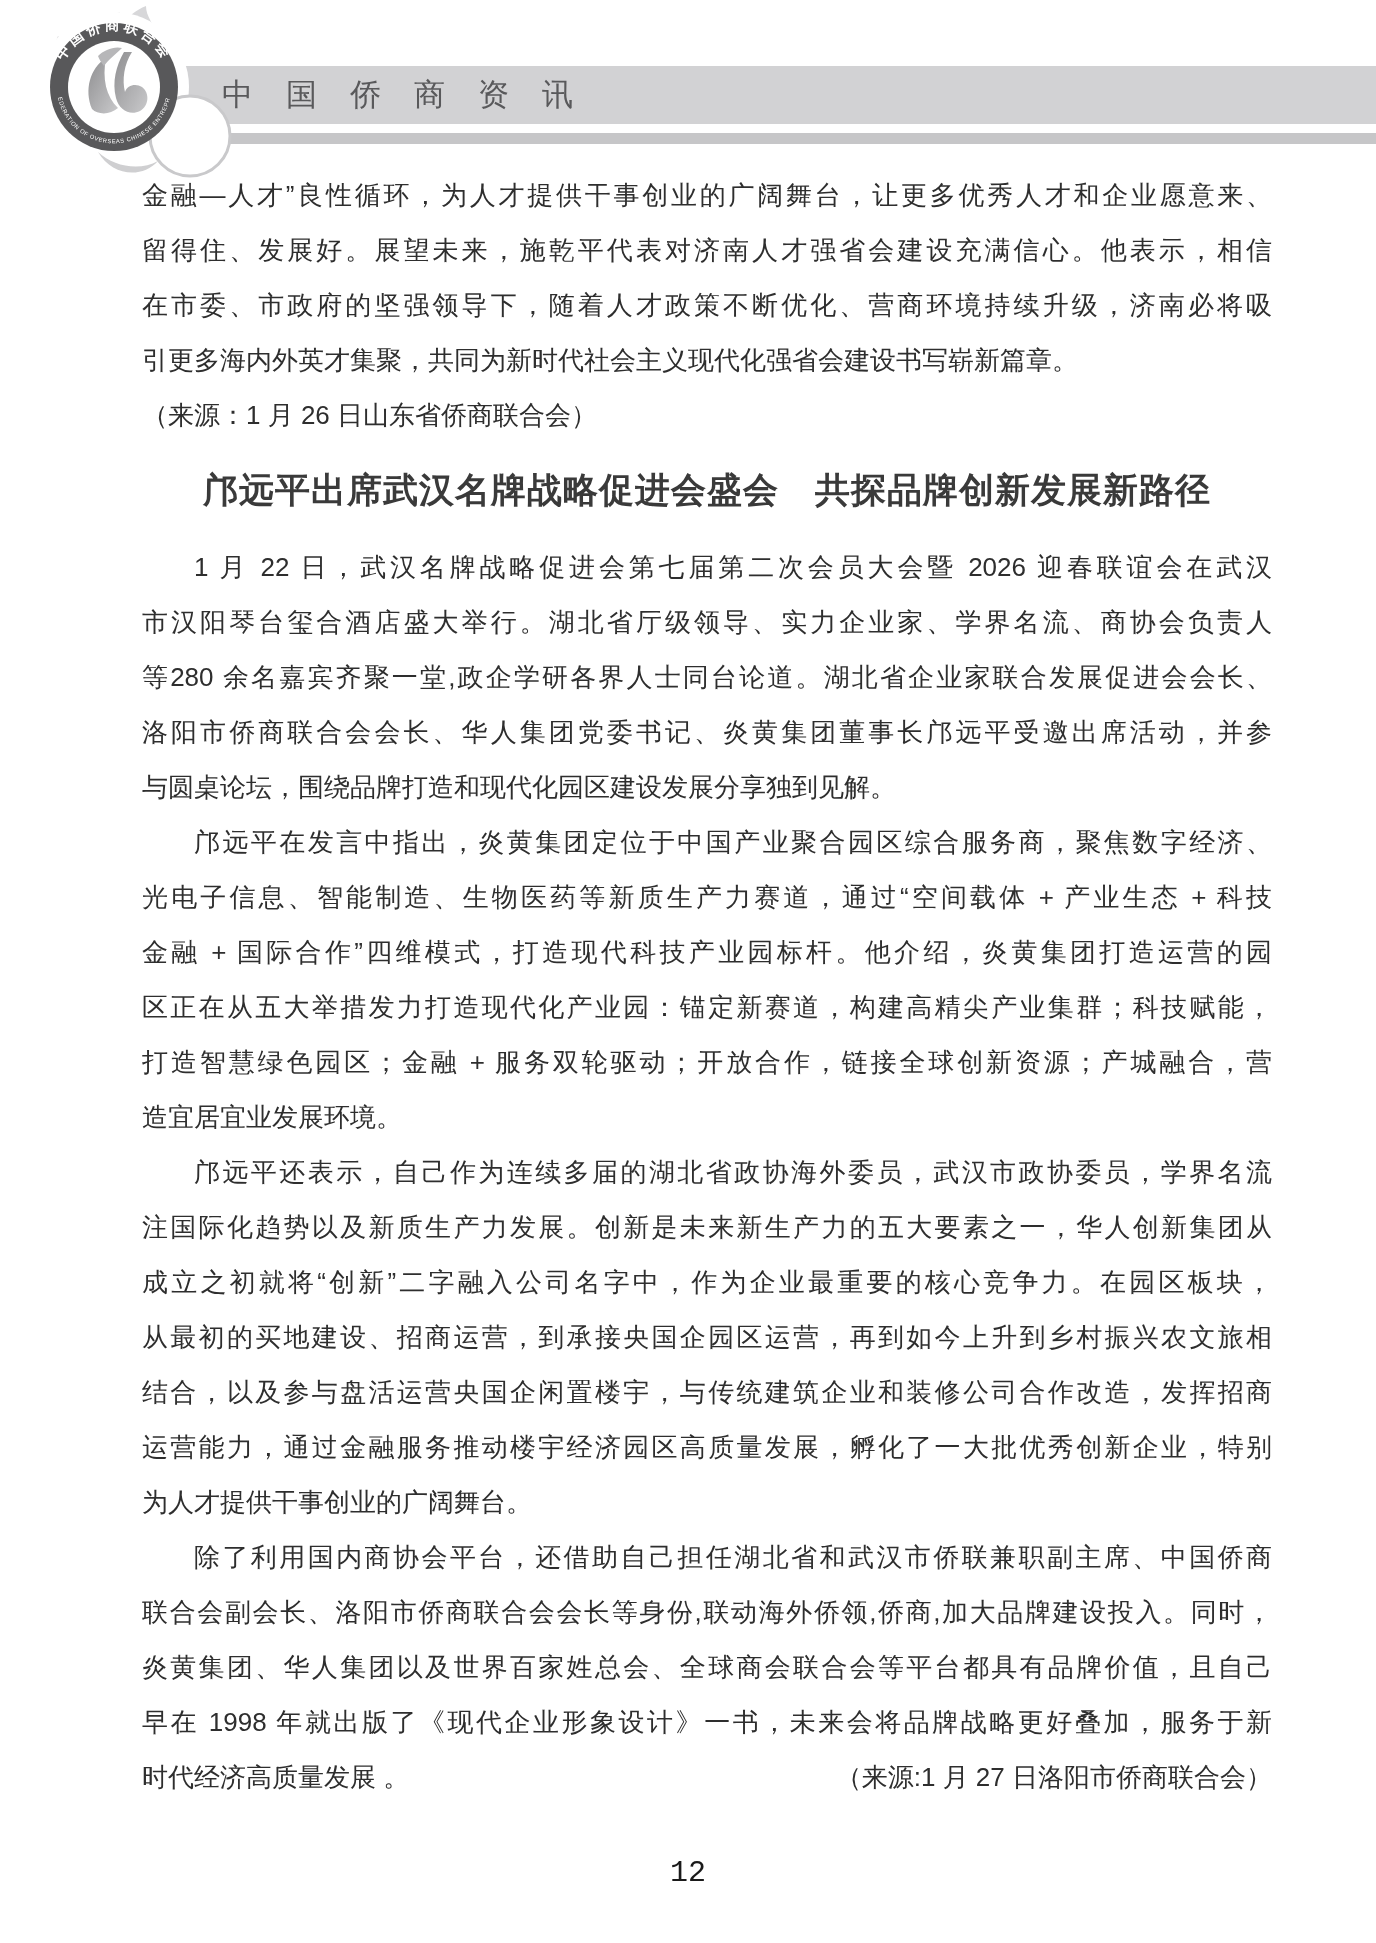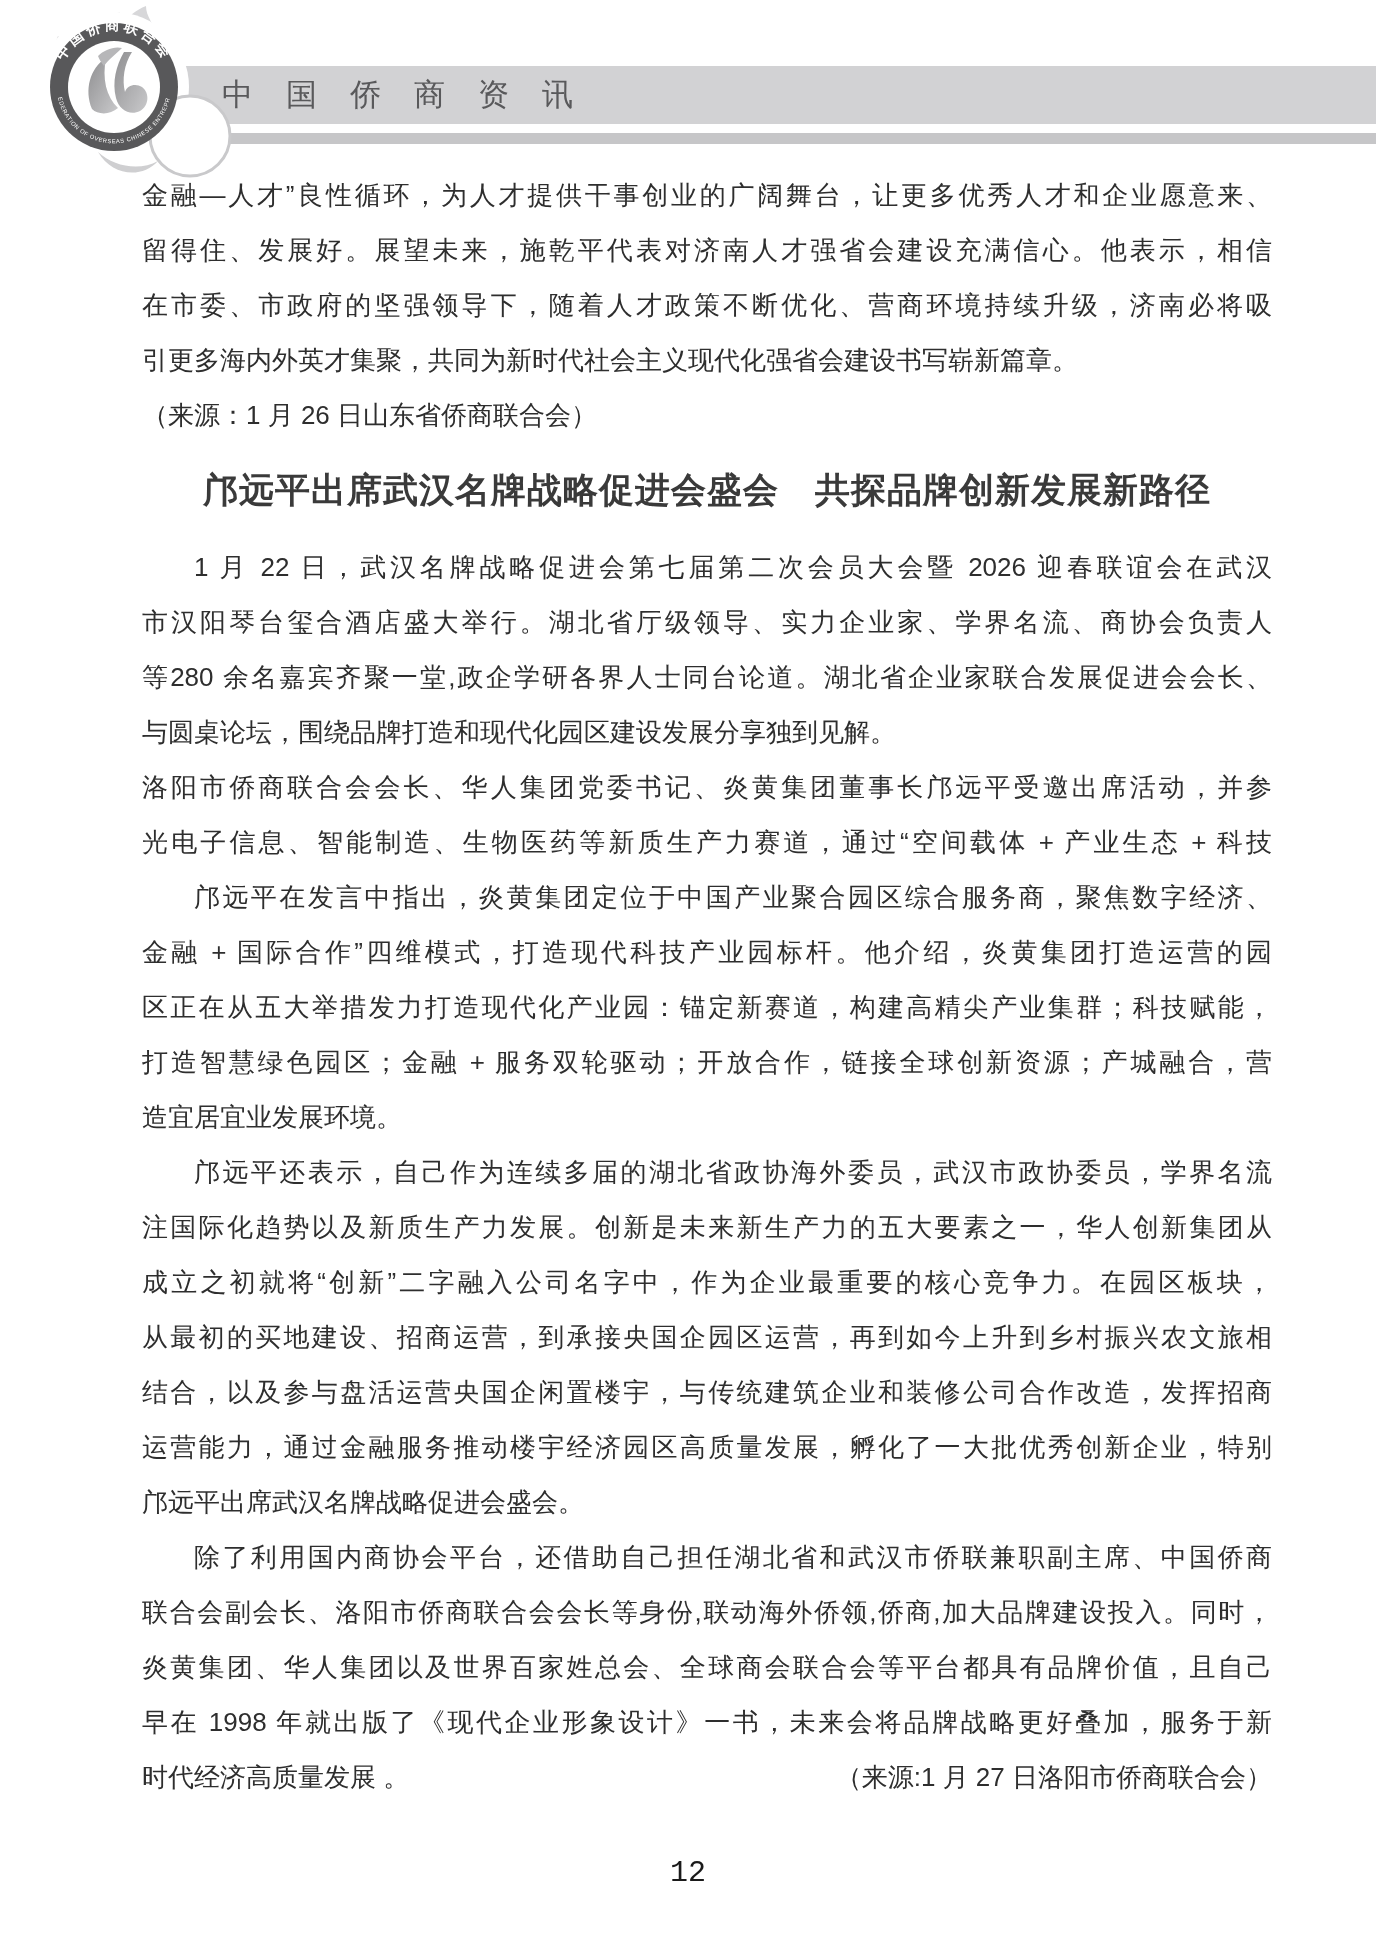--- a/index.html
+++ b/index.html
@@ -109,39 +109,39 @@
         <div class="line just">在市委、市政府的坚强领导下，随着人才政策不断优化、营商环境持续升级，济南必将吸</div>
         <div class="line">引更多海内外英才集聚，共同为新时代社会主义现代化强省会建设书写崭新篇章。</div>
       </div>
     <div class="source-line">（来源：1 月 26 日山东省侨商联合会）</div>
     <h1 class="headline">邝远平出席武汉名牌战略促进会盛会　共探品牌创新发展新路径</h1>
     <div id="article-paras">
         <div class="para">
           <div class="line indent just">1 月 22 日，武汉名牌战略促进会第七届第二次会员大会暨 2026 迎春联谊会在武汉</div>
           <div class="line just">市汉阳琴台玺合酒店盛大举行。湖北省厅级领导、实力企业家、学界名流、商协会负责人</div>
           <div class="line just">等280 余名嘉宾齐聚一堂,政企学研各界人士同台论道。湖北省企业家联合发展促进会会长、</div>
+          <div class="line just">洛阳市侨商联合会会长、华人集团党委书记、炎黄集团董事长邝远平受邀出席活动，并参</div>
           <div class="line">与圆桌论坛，围绕品牌打造和现代化园区建设发展分享独到见解。</div>
-          <div class="line just">洛阳市侨商联合会会长、华人集团党委书记、炎黄集团董事长邝远平受邀出席活动，并参</div>
         </div>
         <div class="para">
+          <div class="line indent just">邝远平在发言中指出，炎黄集团定位于中国产业聚合园区综合服务商，聚焦数字经济、</div>
           <div class="line just">光电子信息、智能制造、生物医药等新质生产力赛道，通过“空间载体 + 产业生态 + 科技</div>
-          <div class="line indent just">邝远平在发言中指出，炎黄集团定位于中国产业聚合园区综合服务商，聚焦数字经济、</div>
           <div class="line just">金融 + 国际合作”四维模式，打造现代科技产业园标杆。他介绍，炎黄集团打造运营的园</div>
           <div class="line just">区正在从五大举措发力打造现代化产业园：锚定新赛道，构建高精尖产业集群；科技赋能，</div>
           <div class="line just">打造智慧绿色园区；金融 + 服务双轮驱动；开放合作，链接全球创新资源；产城融合，营</div>
           <div class="line">造宜居宜业发展环境。</div>
         </div>
         <div class="para">
           <div class="line indent just">邝远平还表示，自己作为连续多届的湖北省政协海外委员，武汉市政协委员，学界名流</div>
           <div class="line just">注国际化趋势以及新质生产力发展。创新是未来新生产力的五大要素之一，华人创新集团从</div>
           <div class="line just">成立之初就将“创新”二字融入公司名字中，作为企业最重要的核心竞争力。在园区板块，</div>
           <div class="line just">从最初的买地建设、招商运营，到承接央国企园区运营，再到如今上升到乡村振兴农文旅相</div>
           <div class="line just">结合，以及参与盘活运营央国企闲置楼宇，与传统建筑企业和装修公司合作改造，发挥招商</div>
           <div class="line just">运营能力，通过金融服务推动楼宇经济园区高质量发展，孵化了一大批优秀创新企业，特别</div>
-          <div class="line">邝远平出席武汉名牌战略促进会盛会。</div>
+          <div class="line">为人才提供干事创业的广阔舞台。</div>
         </div>
         <div class="para">
           <div class="line indent just">除了利用国内商协会平台，还借助自己担任湖北省和武汉市侨联兼职副主席、中国侨商</div>
           <div class="line just">联合会副会长、洛阳市侨商联合会会长等身份,联动海外侨领,侨商,加大品牌建设投入。同时，</div>
           <div class="line just">炎黄集团、华人集团以及世界百家姓总会、全球商会联合会等平台都具有品牌价值，且自己</div>
           <div class="line just">早在 1998 年就出版了《现代企业形象设计》一书，未来会将品牌战略更好叠加，服务于新</div>
           <div class="line src-line">
             <span>时代经济高质量发展 。</span>
             <span class="inline-source">（来源:1 月 27 日洛阳市侨商联合会）</span>
           </div>

